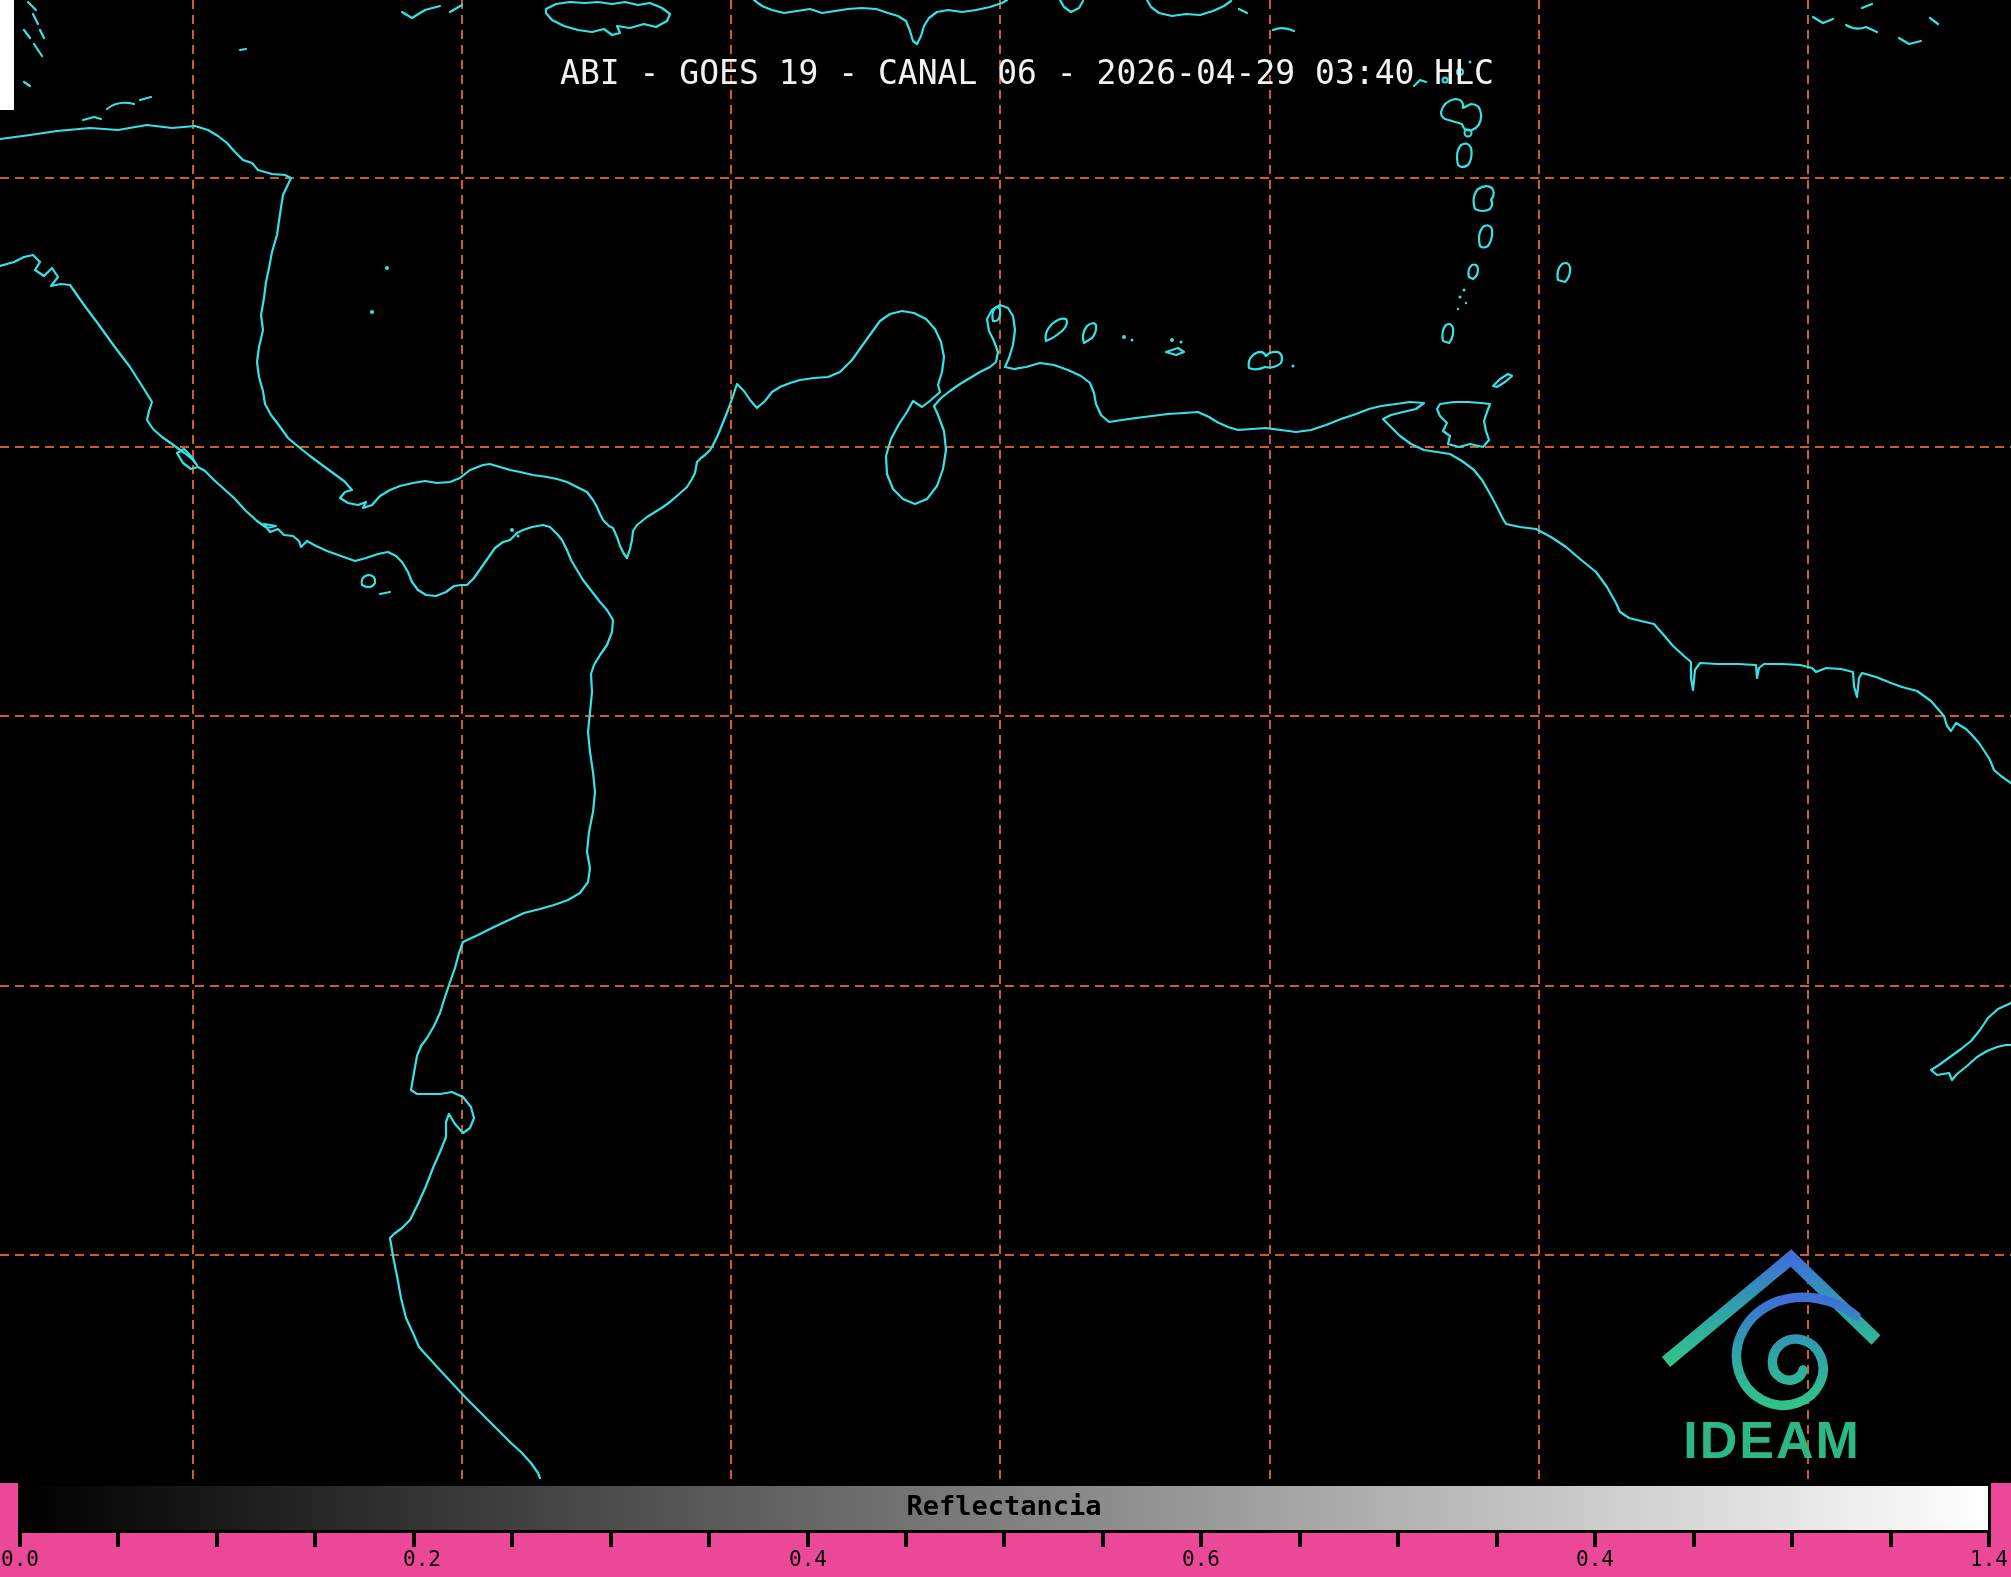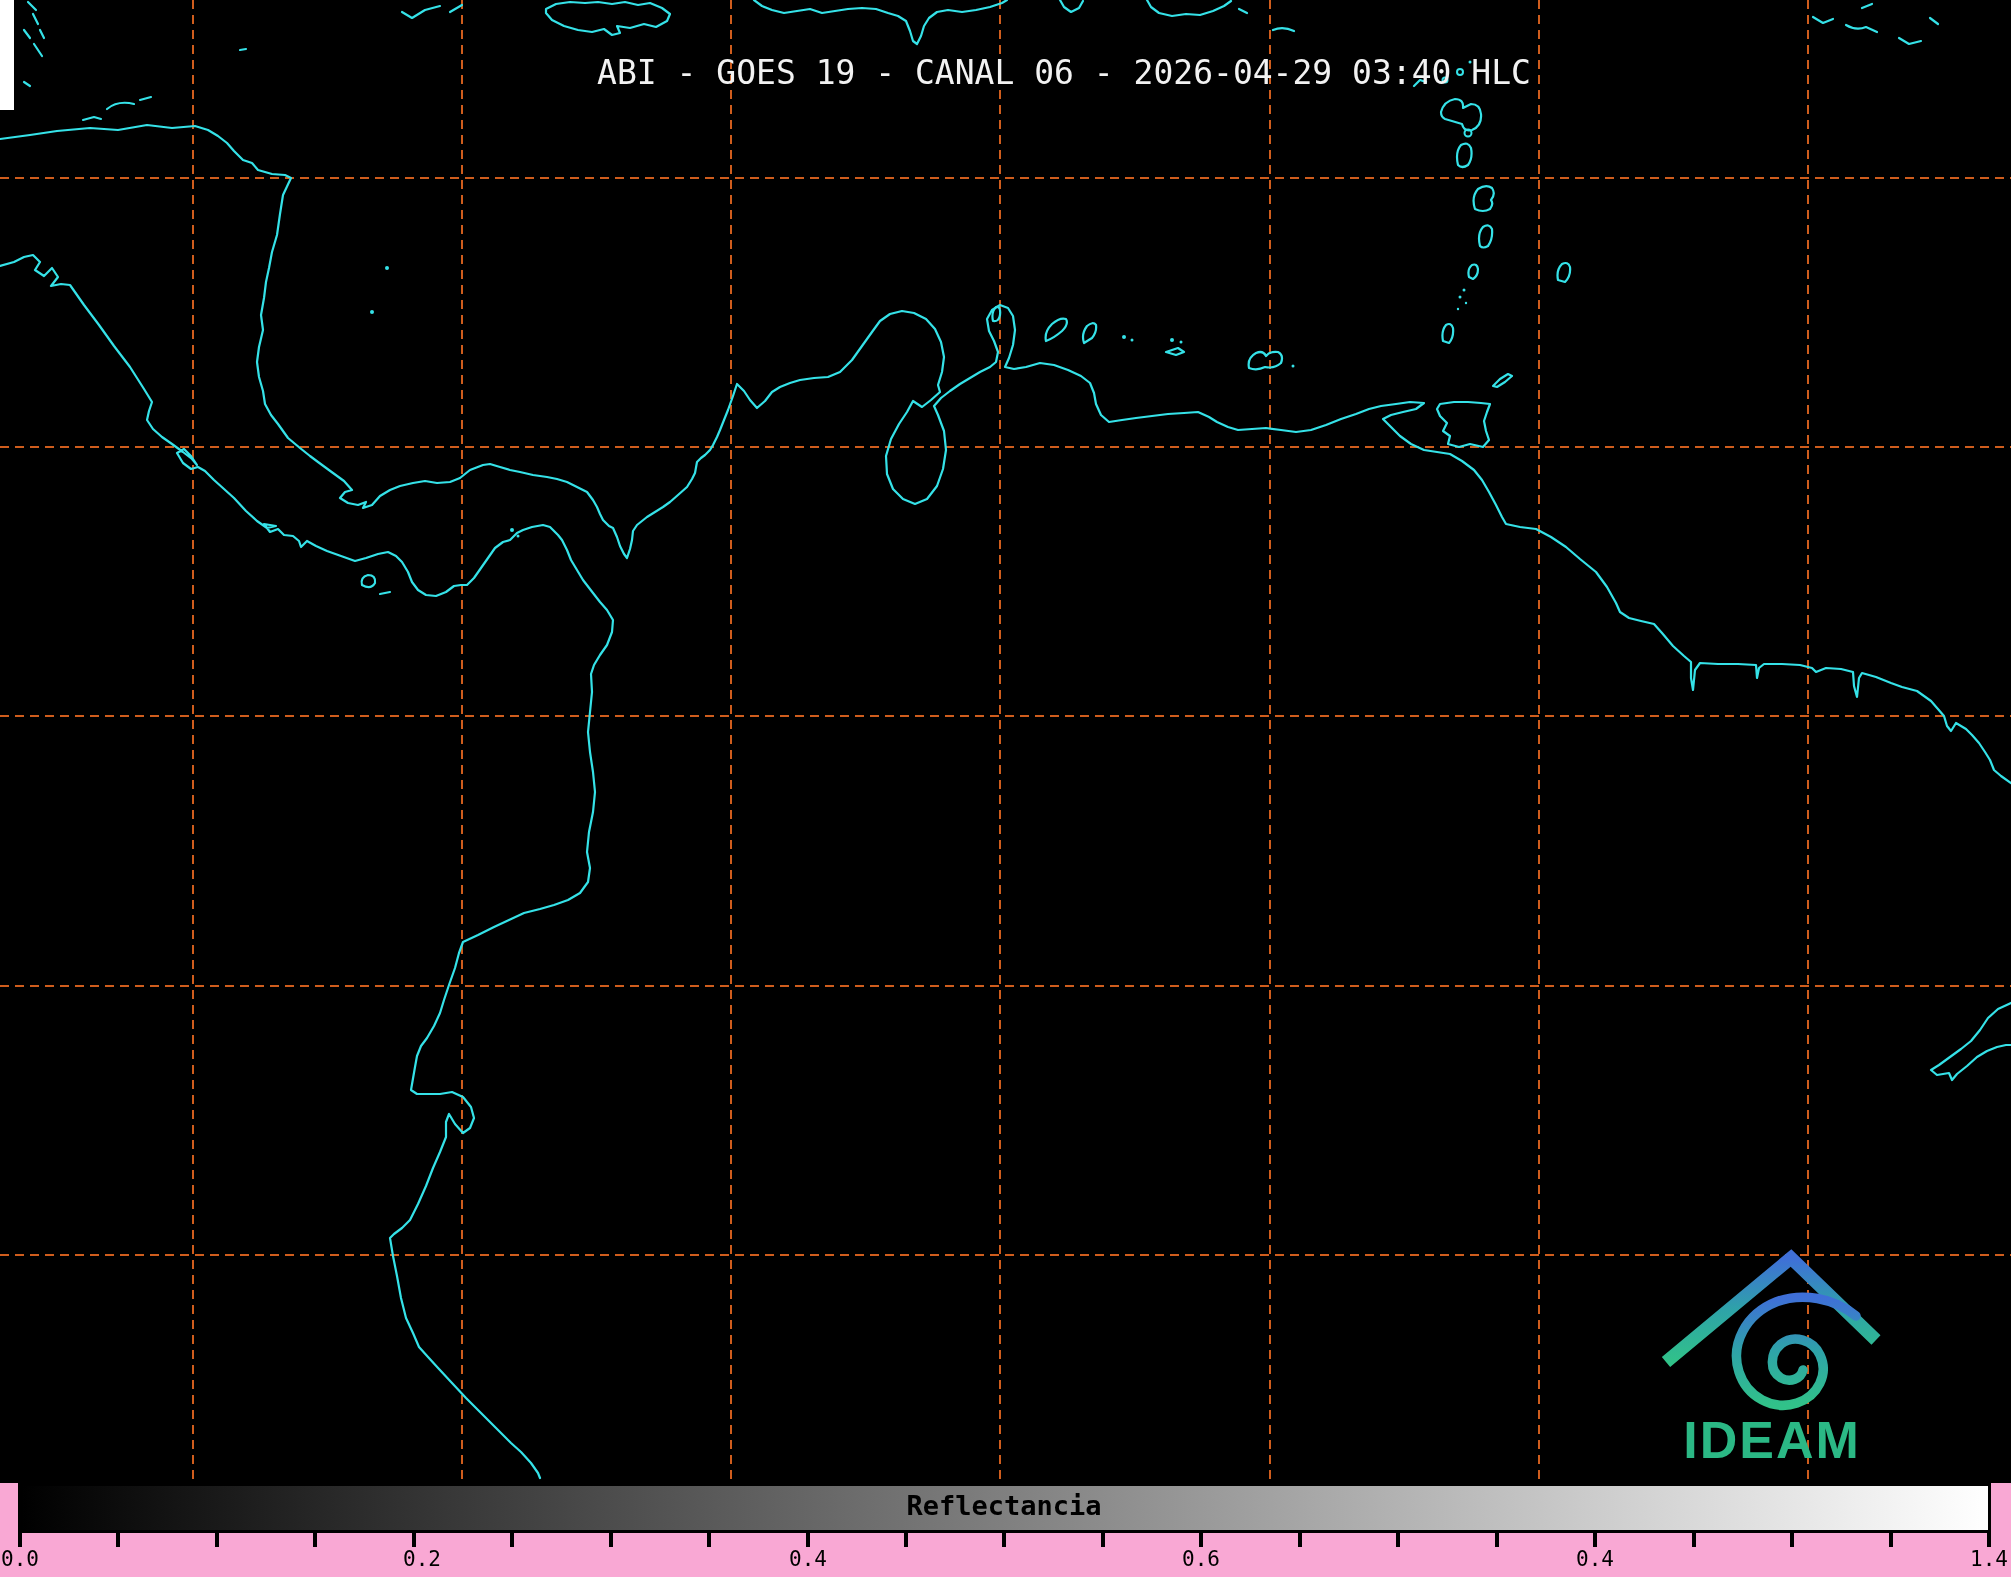--- a/index.html
+++ b/index.html
@@ -5,22 +5,22 @@
   html,body{margin:0;padding:0;background:#000;}
   .stage{position:relative;width:2011px;height:1577px;background:#000;overflow:hidden;
          font-family:"DejaVu Sans Mono",monospace;}
   .map-svg{position:absolute;left:0;top:0;display:block;}
   .coast{fill:none;stroke:#35e2e8;stroke-width:2.2;stroke-linejoin:round;stroke-linecap:round;}
   .islet{fill:#35e2e8;stroke:none;}
   .islet-ring{fill:none;stroke:#35e2e8;stroke-width:2;}
   .grat{stroke:#cf5d1d;stroke-width:2;stroke-dasharray:9 6;}
   .white-notch{fill:#ffffff;}
   .img-title{position:absolute;top:56px;left:1027px;transform:translateX(-50%);
-             font-size:33px;line-height:34px;color:#f2f2f2;white-space:nowrap;margin-left:37px;}
-  .colorbar{position:absolute;left:0;top:1483px;width:2011px;height:94px;background:#f9a8d4;}
+             font-size:33px;line-height:34px;color:#f2f2f2;white-space:nowrap;}
+  .colorbar{position:absolute;left:0;top:1483px;width:2011px;height:94px;background:#ec4899;}
   .cb-band{position:absolute;left:18px;top:0;width:1973px;height:50px;box-sizing:border-box;
            border:3px solid #000;background:linear-gradient(to right,#000000,#ffffff);}
   .cb-title{position:absolute;top:7px;left:1004px;transform:translateX(-50%);
             font-weight:bold;font-size:27px;color:#000;white-space:nowrap;}
   .cb-ticks{position:absolute;left:18px;top:50px;width:1974px;height:14px;
             background:repeating-linear-gradient(90deg,#000 0px,#000 4px,transparent 4px,transparent 98.45px);}
   .cb-tick-label{position:absolute;top:64px;transform:translateX(-50%);font-size:21px;color:#000;}
   .logo{position:absolute;left:1650px;top:1242px;}
   .logo-text{font-family:"Liberation Sans",sans-serif;font-weight:bold;letter-spacing:2px;}
 </style>

